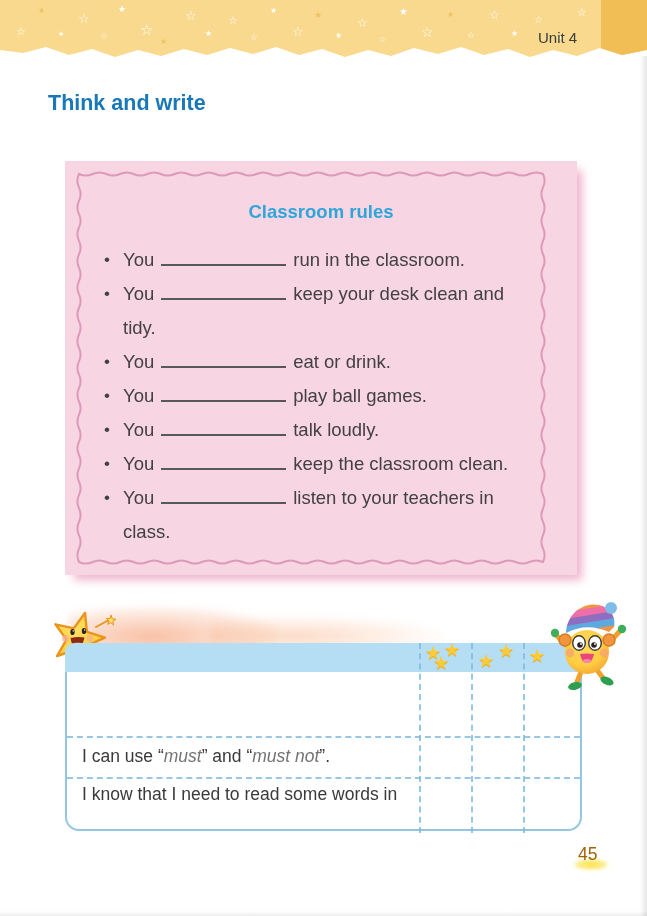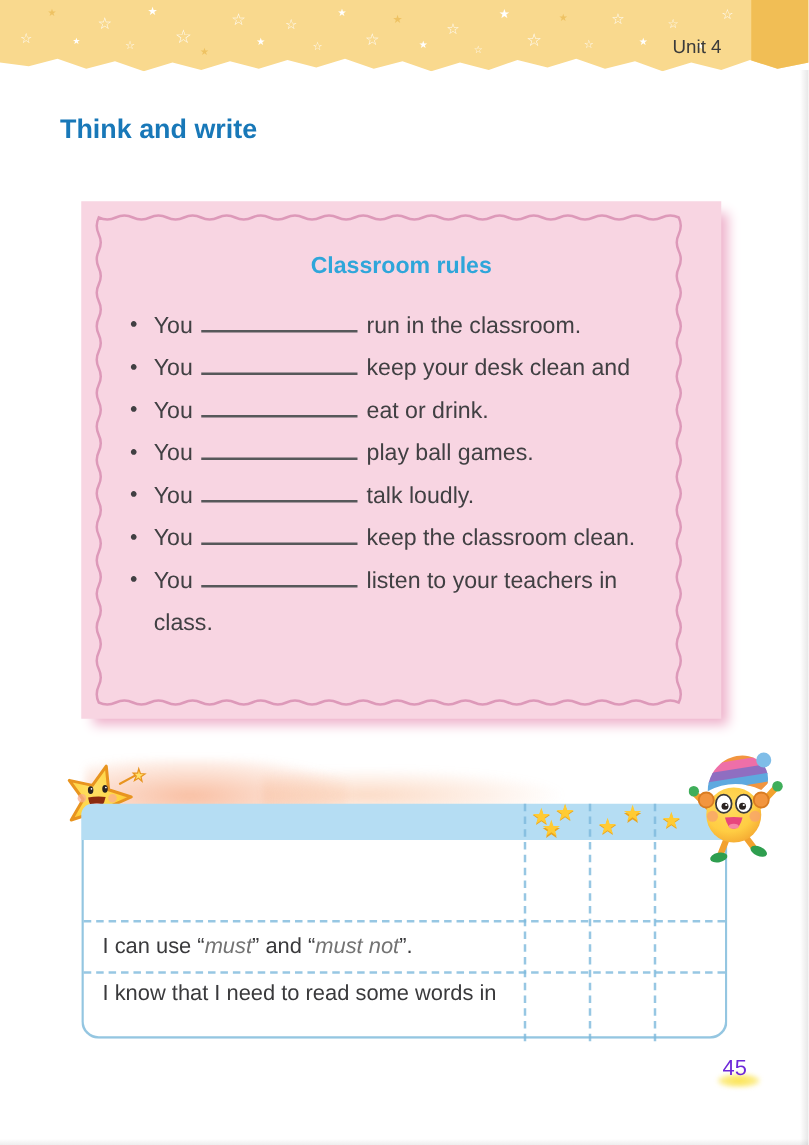--- a/index.html
+++ b/index.html
@@ -65,21 +65,21 @@
   .trow1{top:37px;} .trow2{top:102px;} .trow3{top:140px;}
   .blue{color:#737373;font-style:italic;}
   .star-cell{position:absolute;top:0;height:29px;}
   .sc0{left:354px;width:52px;} .sc1{left:406px;width:52px;} .sc2{left:458px;width:59px;}
   .hstar{position:absolute;font-size:18px;line-height:1;color:#ffcb34;
     text-shadow:0 1px 0 #e9a41e;user-select:none;}
 
   
   .pnum-glow{position:absolute;left:574px;top:859px;width:34px;height:11px;filter:blur(1.5px);
     background:radial-gradient(ellipse,#fbe34e 0%,rgba(251,227,78,0.65) 55%,transparent 80%);}
-  .pnum{position:absolute;left:578px;top:844px;font-size:17.5px;color:#6d28d9;}
+  .pnum{position:absolute;left:578px;top:844px;font-size:17.5px;color:#a16207;}
 </style>
 </head>
 <body>
 
 <div class="page">
 
   <div class="top-band">
     <div>
         <span class="band-star t0" style="left: 16px; top: 26px; font-size: 11px;">☆</span>
         <span class="band-star t2" style="left: 38px; top: 7px; font-size: 8px;">★</span>
@@ -122,20 +122,21 @@
       <path id="wavy-path" fill="none" stroke="#dd99b9" stroke-width="2" stroke-linecap="round" d="M 14,13 q 6.823529411764706,3.2 13.647058823529411,0 q 6.823529411764706,-3.2 13.647058823529411,0 q 6.823529411764706,3.2 13.647058823529411,0 q 6.823529411764706,-3.2 13.647058823529411,0 q 6.823529411764706,3.2 13.647058823529411,0 q 6.823529411764706,-3.2 13.647058823529411,0 q 6.823529411764706,3.2 13.647058823529411,0 q 6.823529411764706,-3.2 13.647058823529411,0 q 6.823529411764706,3.2 13.647058823529411,0 q 6.823529411764706,-3.2 13.647058823529411,0 q 6.823529411764706,3.2 13.647058823529411,0 q 6.823529411764706,-3.2 13.647058823529411,0 q 6.823529411764706,3.2 13.647058823529411,0 q 6.823529411764706,-3.2 13.647058823529411,0 q 6.823529411764706,3.2 13.647058823529411,0 q 6.823529411764706,-3.2 13.647058823529411,0 q 6.823529411764706,3.2 13.647058823529411,0 q 6.823529411764706,-3.2 13.647058823529411,0 q 6.823529411764706,3.2 13.647058823529411,0 q 6.823529411764706,-3.2 13.647058823529411,0 q 6.823529411764706,3.2 13.647058823529411,0 q 6.823529411764706,-3.2 13.647058823529411,0 q 6.823529411764706,3.2 13.647058823529411,0 q 6.823529411764706,-3.2 13.647058823529411,0 q 6.823529411764706,3.2 13.647058823529411,0 q 6.823529411764706,-3.2 13.647058823529411,0 q 6.823529411764706,3.2 13.647058823529411,0 q 6.823529411764706,-3.2 13.647058823529411,0 q 6.823529411764706,3.2 13.647058823529411,0 q 6.823529411764706,-3.2 13.647058823529411,0 q 6.823529411764706,3.2 13.647058823529411,0 q 6.823529411764706,-3.2 13.647058823529411,0 q 6.823529411764706,3.2 13.647058823529411,0 q 6.823529411764706,-3.2 13.647058823529411,0 q 3.2,6.689655172413793 0,13.379310344827585 q -3.2,6.689655172413793 0,13.379310344827585 q 3.2,6.689655172413793 0,13.379310344827585 q -3.2,6.689655172413793 0,13.379310344827585 q 3.2,6.689655172413793 0,13.379310344827585 q -3.2,6.689655172413793 0,13.379310344827585 q 3.2,6.689655172413793 0,13.379310344827585 q -3.2,6.689655172413793 0,13.379310344827585 q 3.2,6.689655172413793 0,13.379310344827585 q -3.2,6.689655172413793 0,13.379310344827585 q 3.2,6.689655172413793 0,13.379310344827585 q -3.2,6.689655172413793 0,13.379310344827585 q 3.2,6.689655172413793 0,13.379310344827585 q -3.2,6.689655172413793 0,13.379310344827585 q 3.2,6.689655172413793 0,13.379310344827585 q -3.2,6.689655172413793 0,13.379310344827585 q 3.2,6.689655172413793 0,13.379310344827585 q -3.2,6.689655172413793 0,13.379310344827585 q 3.2,6.689655172413793 0,13.379310344827585 q -3.2,6.689655172413793 0,13.379310344827585 q 3.2,6.689655172413793 0,13.379310344827585 q -3.2,6.689655172413793 0,13.379310344827585 q 3.2,6.689655172413793 0,13.379310344827585 q -3.2,6.689655172413793 0,13.379310344827585 q 3.2,6.689655172413793 0,13.379310344827585 q -3.2,6.689655172413793 0,13.379310344827585 q 3.2,6.689655172413793 0,13.379310344827585 q -3.2,6.689655172413793 0,13.379310344827585 q 3.2,6.689655172413793 0,13.379310344827585 q -6.823529411764706,-3.2 -13.647058823529411,0 q -6.823529411764706,3.2 -13.647058823529411,0 q -6.823529411764706,-3.2 -13.647058823529411,0 q -6.823529411764706,3.2 -13.647058823529411,0 q -6.823529411764706,-3.2 -13.647058823529411,0 q -6.823529411764706,3.2 -13.647058823529411,0 q -6.823529411764706,-3.2 -13.647058823529411,0 q -6.823529411764706,3.2 -13.647058823529411,0 q -6.823529411764706,-3.2 -13.647058823529411,0 q -6.823529411764706,3.2 -13.647058823529411,0 q -6.823529411764706,-3.2 -13.647058823529411,0 q -6.823529411764706,3.2 -13.647058823529411,0 q -6.823529411764706,-3.2 -13.647058823529411,0 q -6.823529411764706,3.2 -13.647058823529411,0 q -6.823529411764706,-3.2 -13.647058823529411,0 q -6.823529411764706,3.2 -13.647058823529411,0 q -6.823529411764706,-3.2 -13.647058823529411,0 q -6.823529411764706,3.2 -13.647058823529411,0 q -6.823529411764706,-3.2 -13.647058823529411,0 q -6.823529411764706,3.2 -13.647058823529411,0 q -6.823529411764706,-3.2 -13.647058823529411,0 q -6.823529411764706,3.2 -13.647058823529411,0 q -6.823529411764706,-3.2 -13.647058823529411,0 q -6.823529411764706,3.2 -13.647058823529411,0 q -6.823529411764706,-3.2 -13.647058823529411,0 q -6.823529411764706,3.2 -13.647058823529411,0 q -6.823529411764706,-3.2 -13.647058823529411,0 q -6.823529411764706,3.2 -13.647058823529411,0 q -6.823529411764706,-3.2 -13.647058823529411,0 q -6.823529411764706,3.2 -13.647058823529411,0 q -6.823529411764706,-3.2 -13.647058823529411,0 q -6.823529411764706,3.2 -13.647058823529411,0 q -6.823529411764706,-3.2 -13.647058823529411,0 q -6.823529411764706,3.2 -13.647058823529411,0 q -3.2,-6.689655172413793 0,-13.379310344827585 q 3.2,-6.689655172413793 0,-13.379310344827585 q -3.2,-6.689655172413793 0,-13.379310344827585 q 3.2,-6.689655172413793 0,-13.379310344827585 q -3.2,-6.689655172413793 0,-13.379310344827585 q 3.2,-6.689655172413793 0,-13.379310344827585 q -3.2,-6.689655172413793 0,-13.379310344827585 q 3.2,-6.689655172413793 0,-13.379310344827585 q -3.2,-6.689655172413793 0,-13.379310344827585 q 3.2,-6.689655172413793 0,-13.379310344827585 q -3.2,-6.689655172413793 0,-13.379310344827585 q 3.2,-6.689655172413793 0,-13.379310344827585 q -3.2,-6.689655172413793 0,-13.379310344827585 q 3.2,-6.689655172413793 0,-13.379310344827585 q -3.2,-6.689655172413793 0,-13.379310344827585 q 3.2,-6.689655172413793 0,-13.379310344827585 q -3.2,-6.689655172413793 0,-13.379310344827585 q 3.2,-6.689655172413793 0,-13.379310344827585 q -3.2,-6.689655172413793 0,-13.379310344827585 q 3.2,-6.689655172413793 0,-13.379310344827585 q -3.2,-6.689655172413793 0,-13.379310344827585 q 3.2,-6.689655172413793 0,-13.379310344827585 q -3.2,-6.689655172413793 0,-13.379310344827585 q 3.2,-6.689655172413793 0,-13.379310344827585 q -3.2,-6.689655172413793 0,-13.379310344827585 q 3.2,-6.689655172413793 0,-13.379310344827585 q -3.2,-6.689655172413793 0,-13.379310344827585 q 3.2,-6.689655172413793 0,-13.379310344827585 q -3.2,-6.689655172413793 0,-13.379310344827585 Z"></path>
     </svg>
     <div class="poster-title">Classroom rules</div>
     <div class="rules">
       <div class="rule">
         <span class="bullet">•</span><span>You</span><span class="blank"></span><span>run in the classroom.</span>
         
       </div>
       <div class="rule">
         <span class="bullet">•</span><span>You</span><span class="blank"></span><span>keep your desk clean and</span>
+        <div class="rule-line2">tidy.</div>
       </div>
       <div class="rule">
         <span class="bullet">•</span><span>You</span><span class="blank"></span><span>eat or drink.</span>
         
       </div>
       <div class="rule">
         <span class="bullet">•</span><span>You</span><span class="blank"></span><span>play ball games.</span>
         
       </div>
       <div class="rule">

